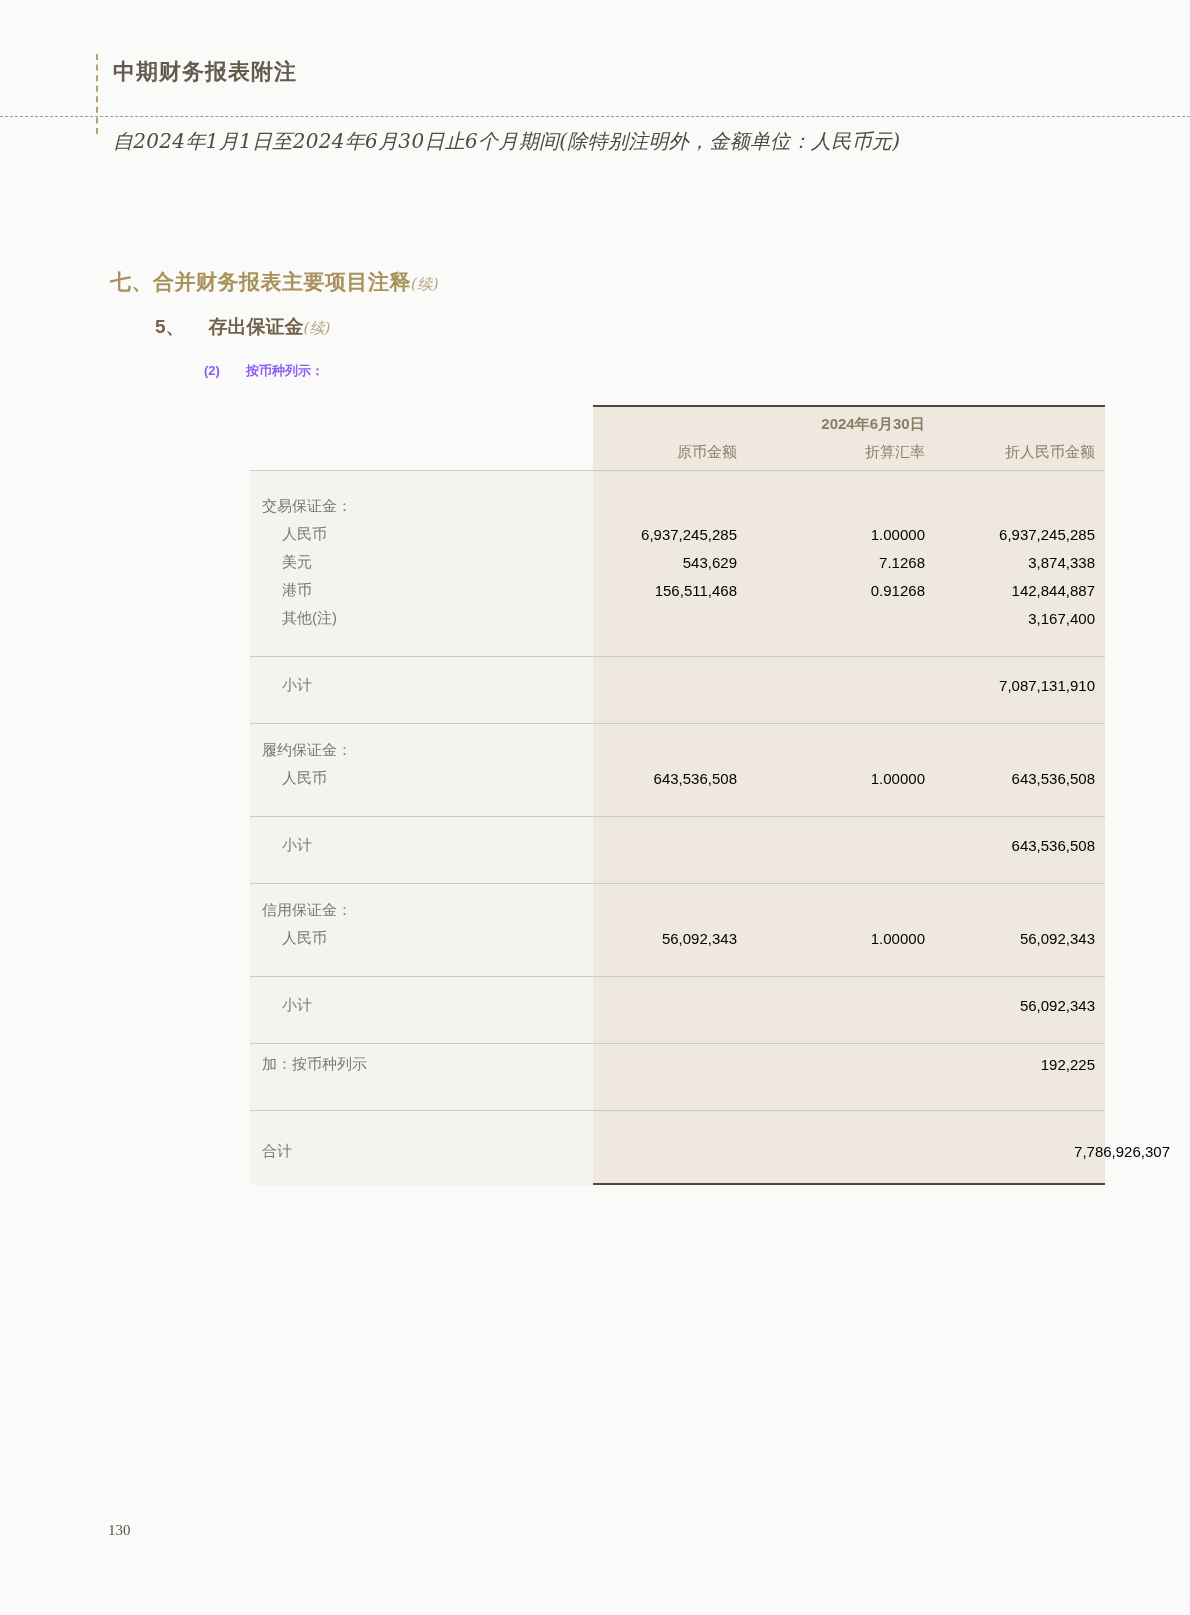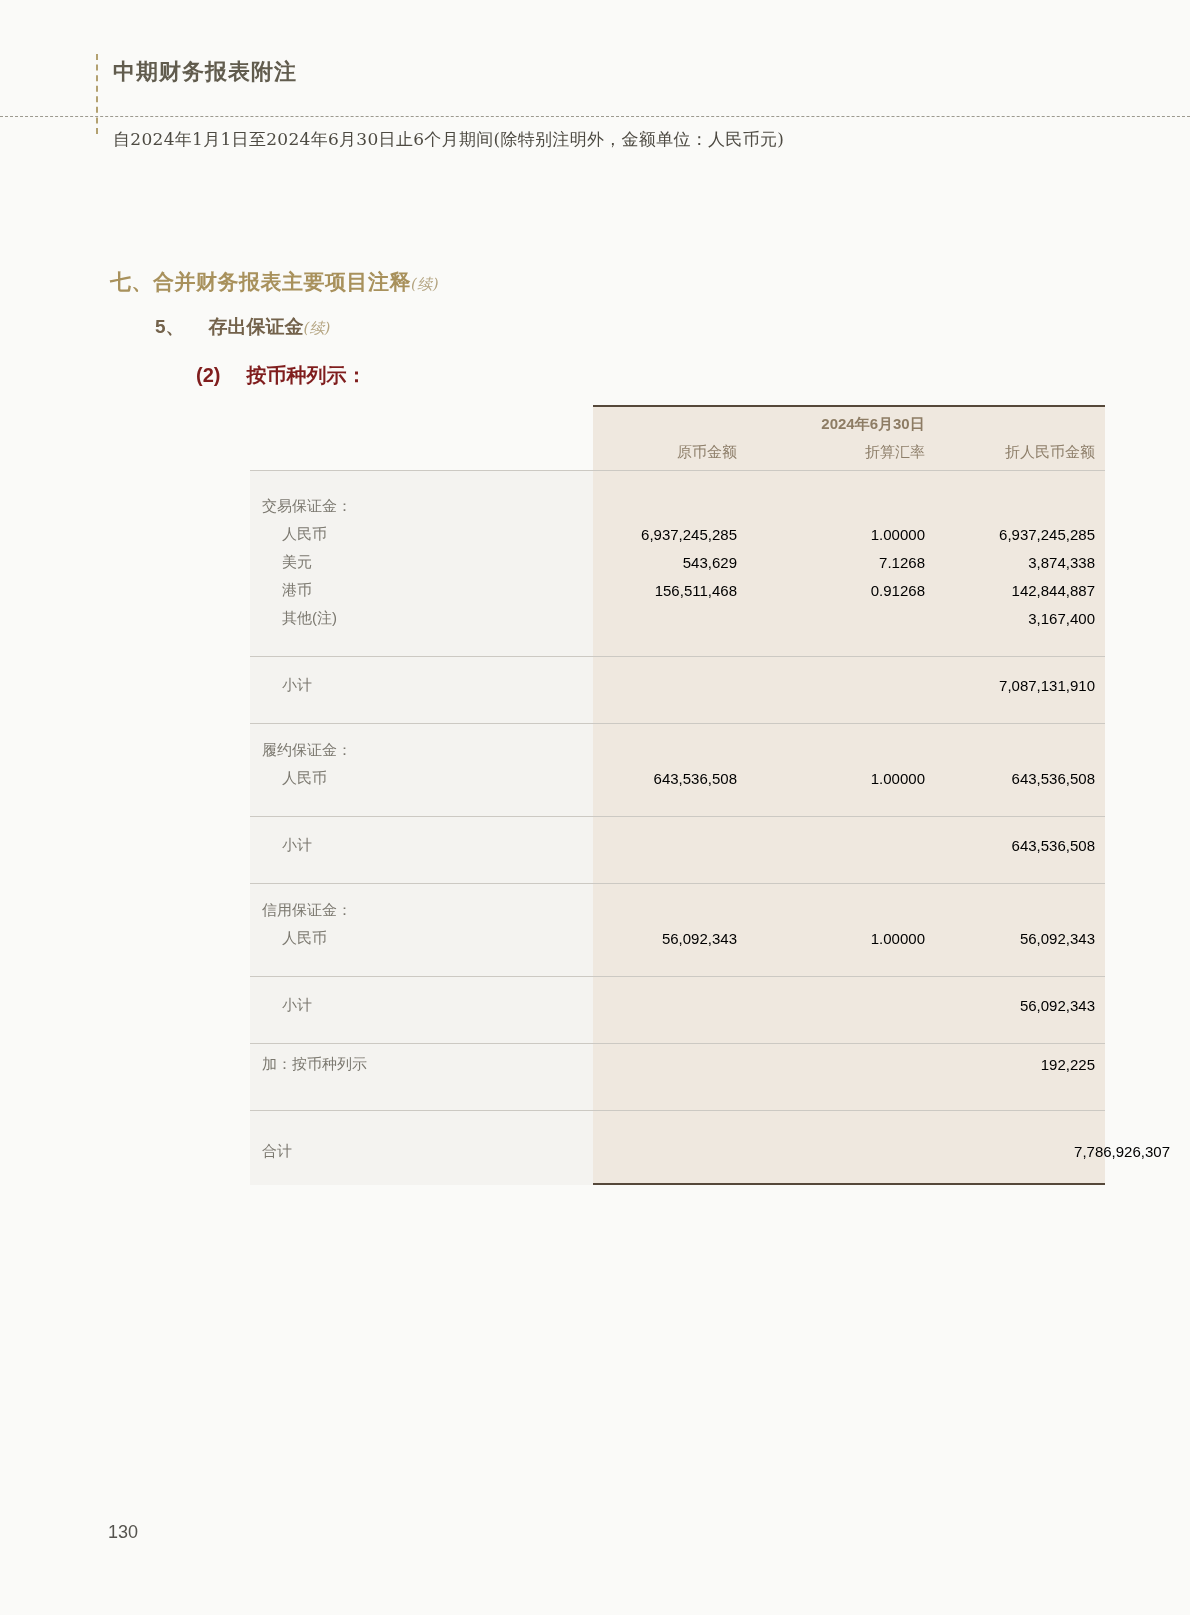--- a/index.html
+++ b/index.html
@@ -40,21 +40,22 @@
     top: 116px;
     width: 1190px;
     height: 0;
     border-top: 1px dashed #9d9a90;
   }
   .doc-subtitle {
     position: absolute;
     left: 113px;
     top: 128px;
     font-family: "DejaVu Serif", "Liberation Serif", serif;
-    font-size: 17px;
+    font-style: italic;
+    font-size: 20px;
     color: #4d4a42;
     letter-spacing: 0.3px;
   }
 
   
   .sec-heading {
     position: absolute;
     left: 110px;
     top: 268px;
     font-size: 21px;
@@ -74,25 +75,25 @@
     position: absolute;
     left: 155px;
     top: 314px;
     font-size: 19px;
     font-weight: bold;
     color: #73624b;
   }
   .sub-heading .num { margin-right: 24px; }
   .item-heading {
     position: absolute;
-    left: 196px;
+    left: 204px;
     top: 362px;
-    font-size: 20px;
-    font-weight: bold;
-    color: #7f1d1d;
+    font-size: 13px;
+    font-weight: bold;
+    color: #8b5cf6;
   }
   .item-heading .num { margin-right: 26px; }
 
   
   .mtable {
     position: absolute;
     left: 250px;
     top: 405px;
     width: 855px;
     height: 780px;
@@ -166,22 +167,22 @@
   .trow.subtotal + .hairline { margin-top: 24px; }
   .hairline + .trow.addition { margin-top: 6px; }
   .trow.addition + .hairline { margin-top: 32px; }
   .trow.total { margin-top: 26px; gap: 25px; }
 
   
   .page-num {
     position: absolute;
     left: 108px;
     top: 1522px;
-    font-family: Liberation Sans, sans-serif;
-    font-size: 18px;
+    font-family: Liberation Serif, serif;
+    font-size: 15px;
     color: #55534e;
   }
 </style>
 </head>
 <body>
 
 <div class="page">
 
   <span class="v-dash"></span>
   <span class="h-dash"></span>

